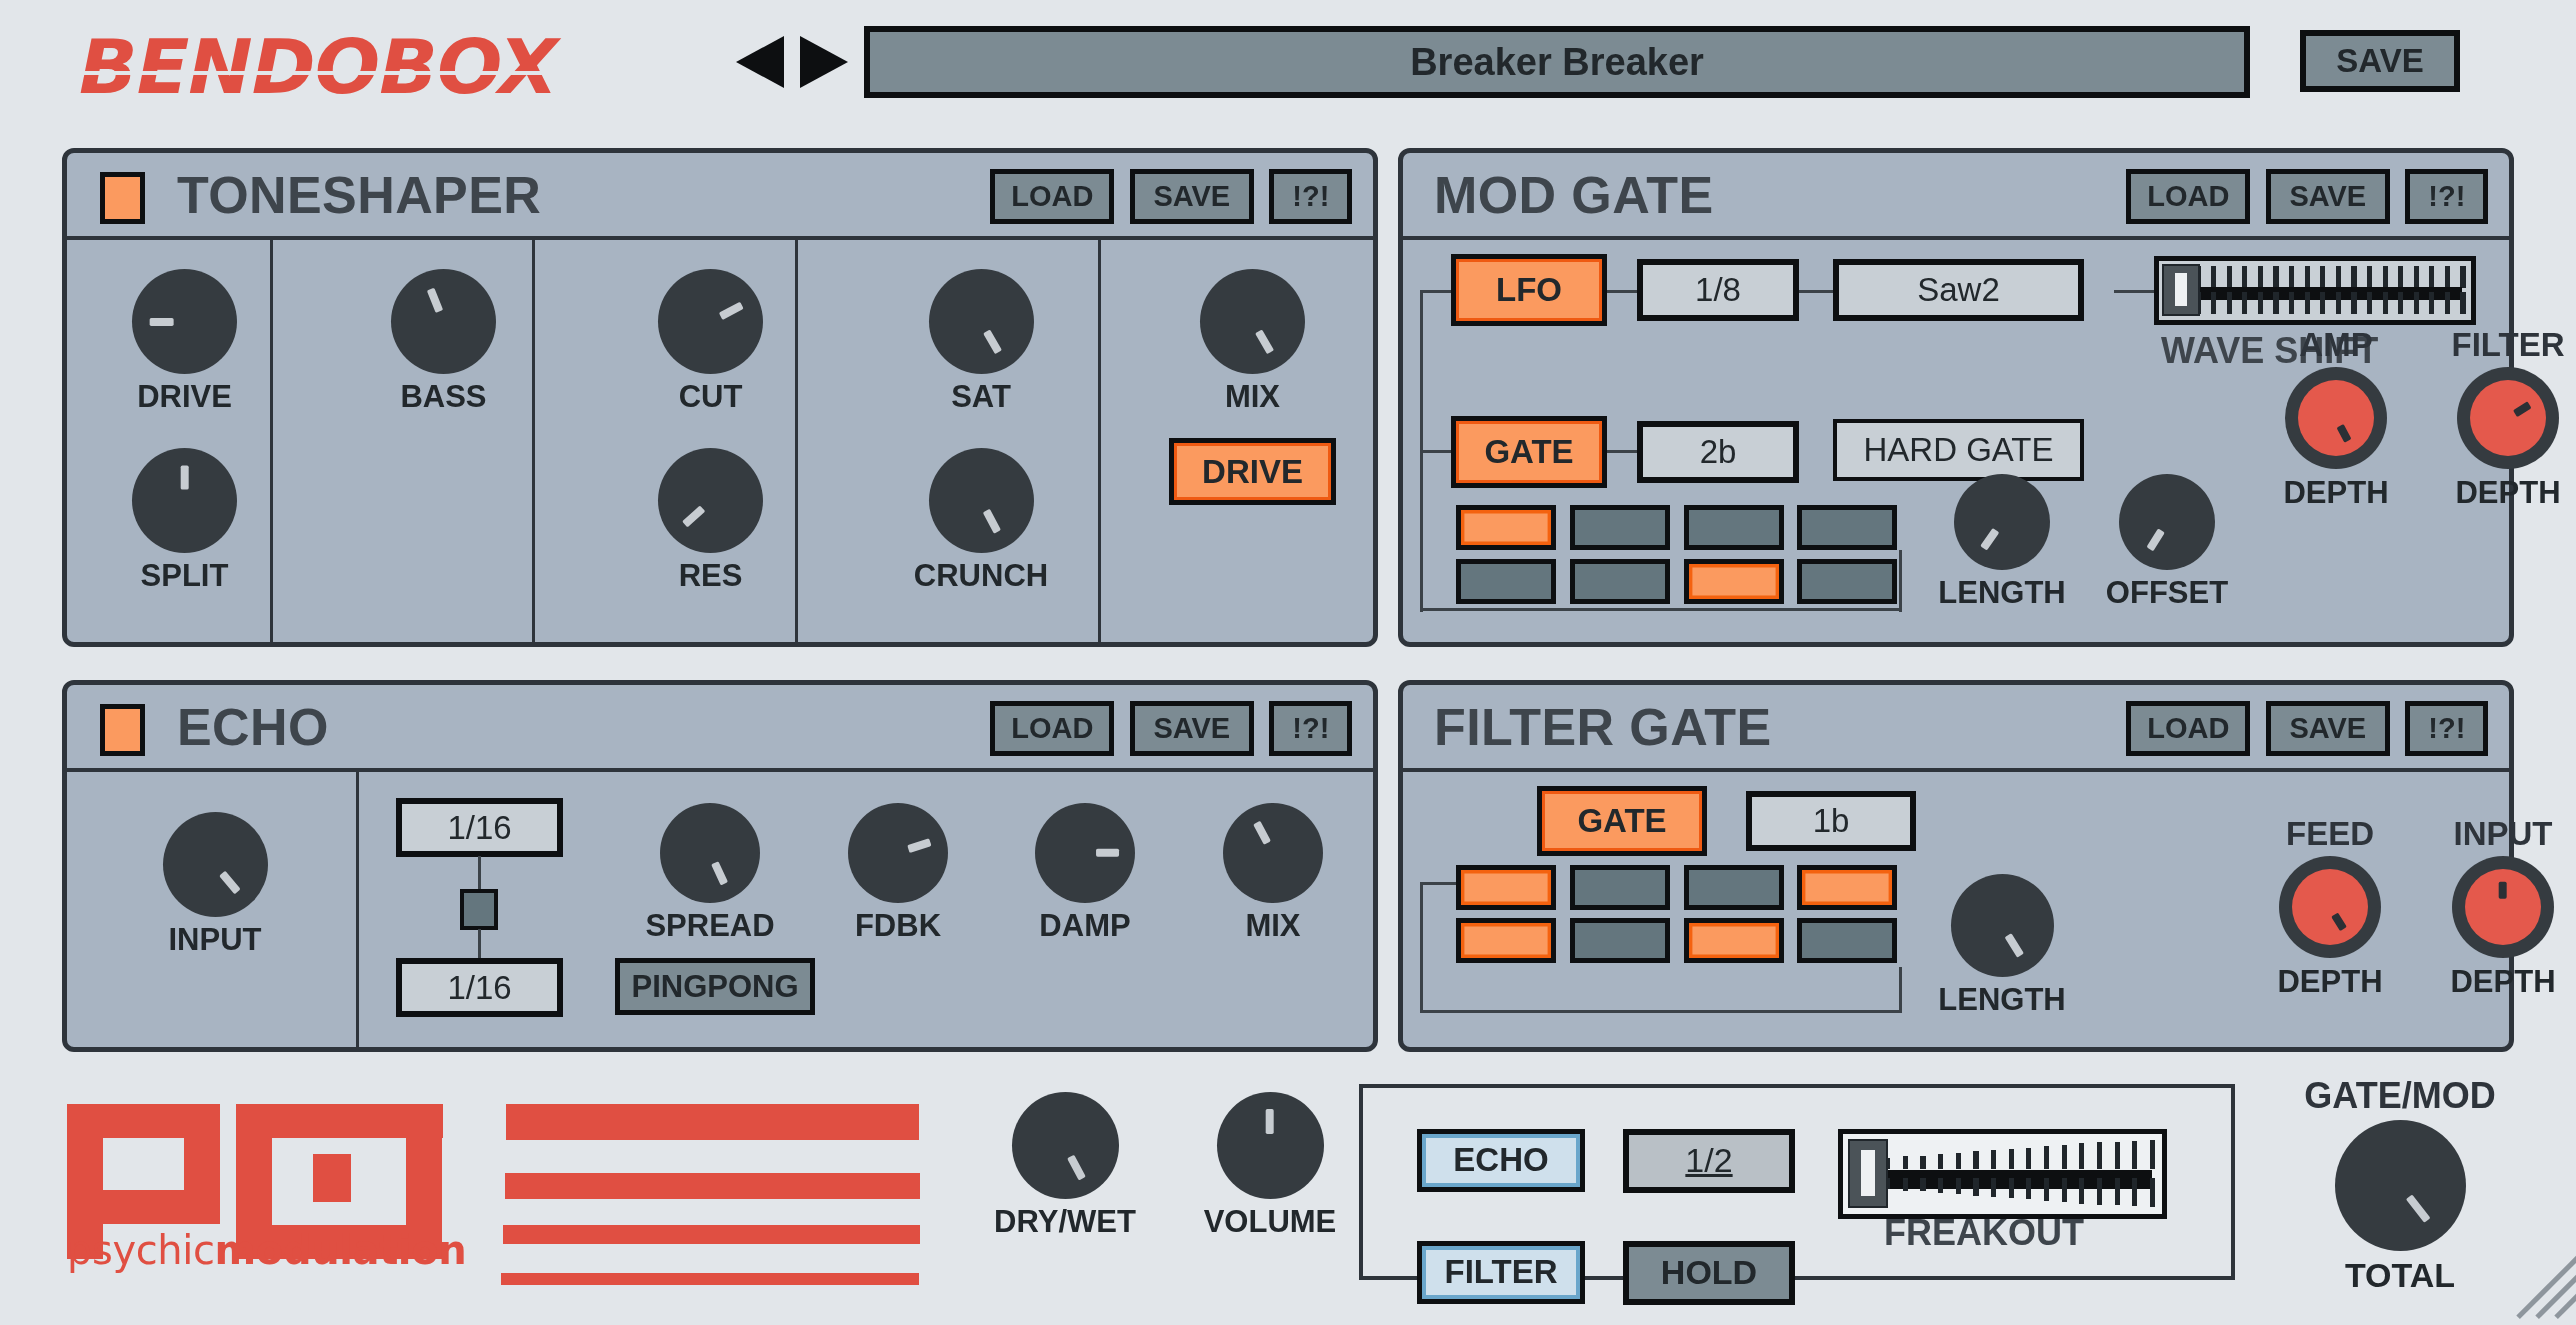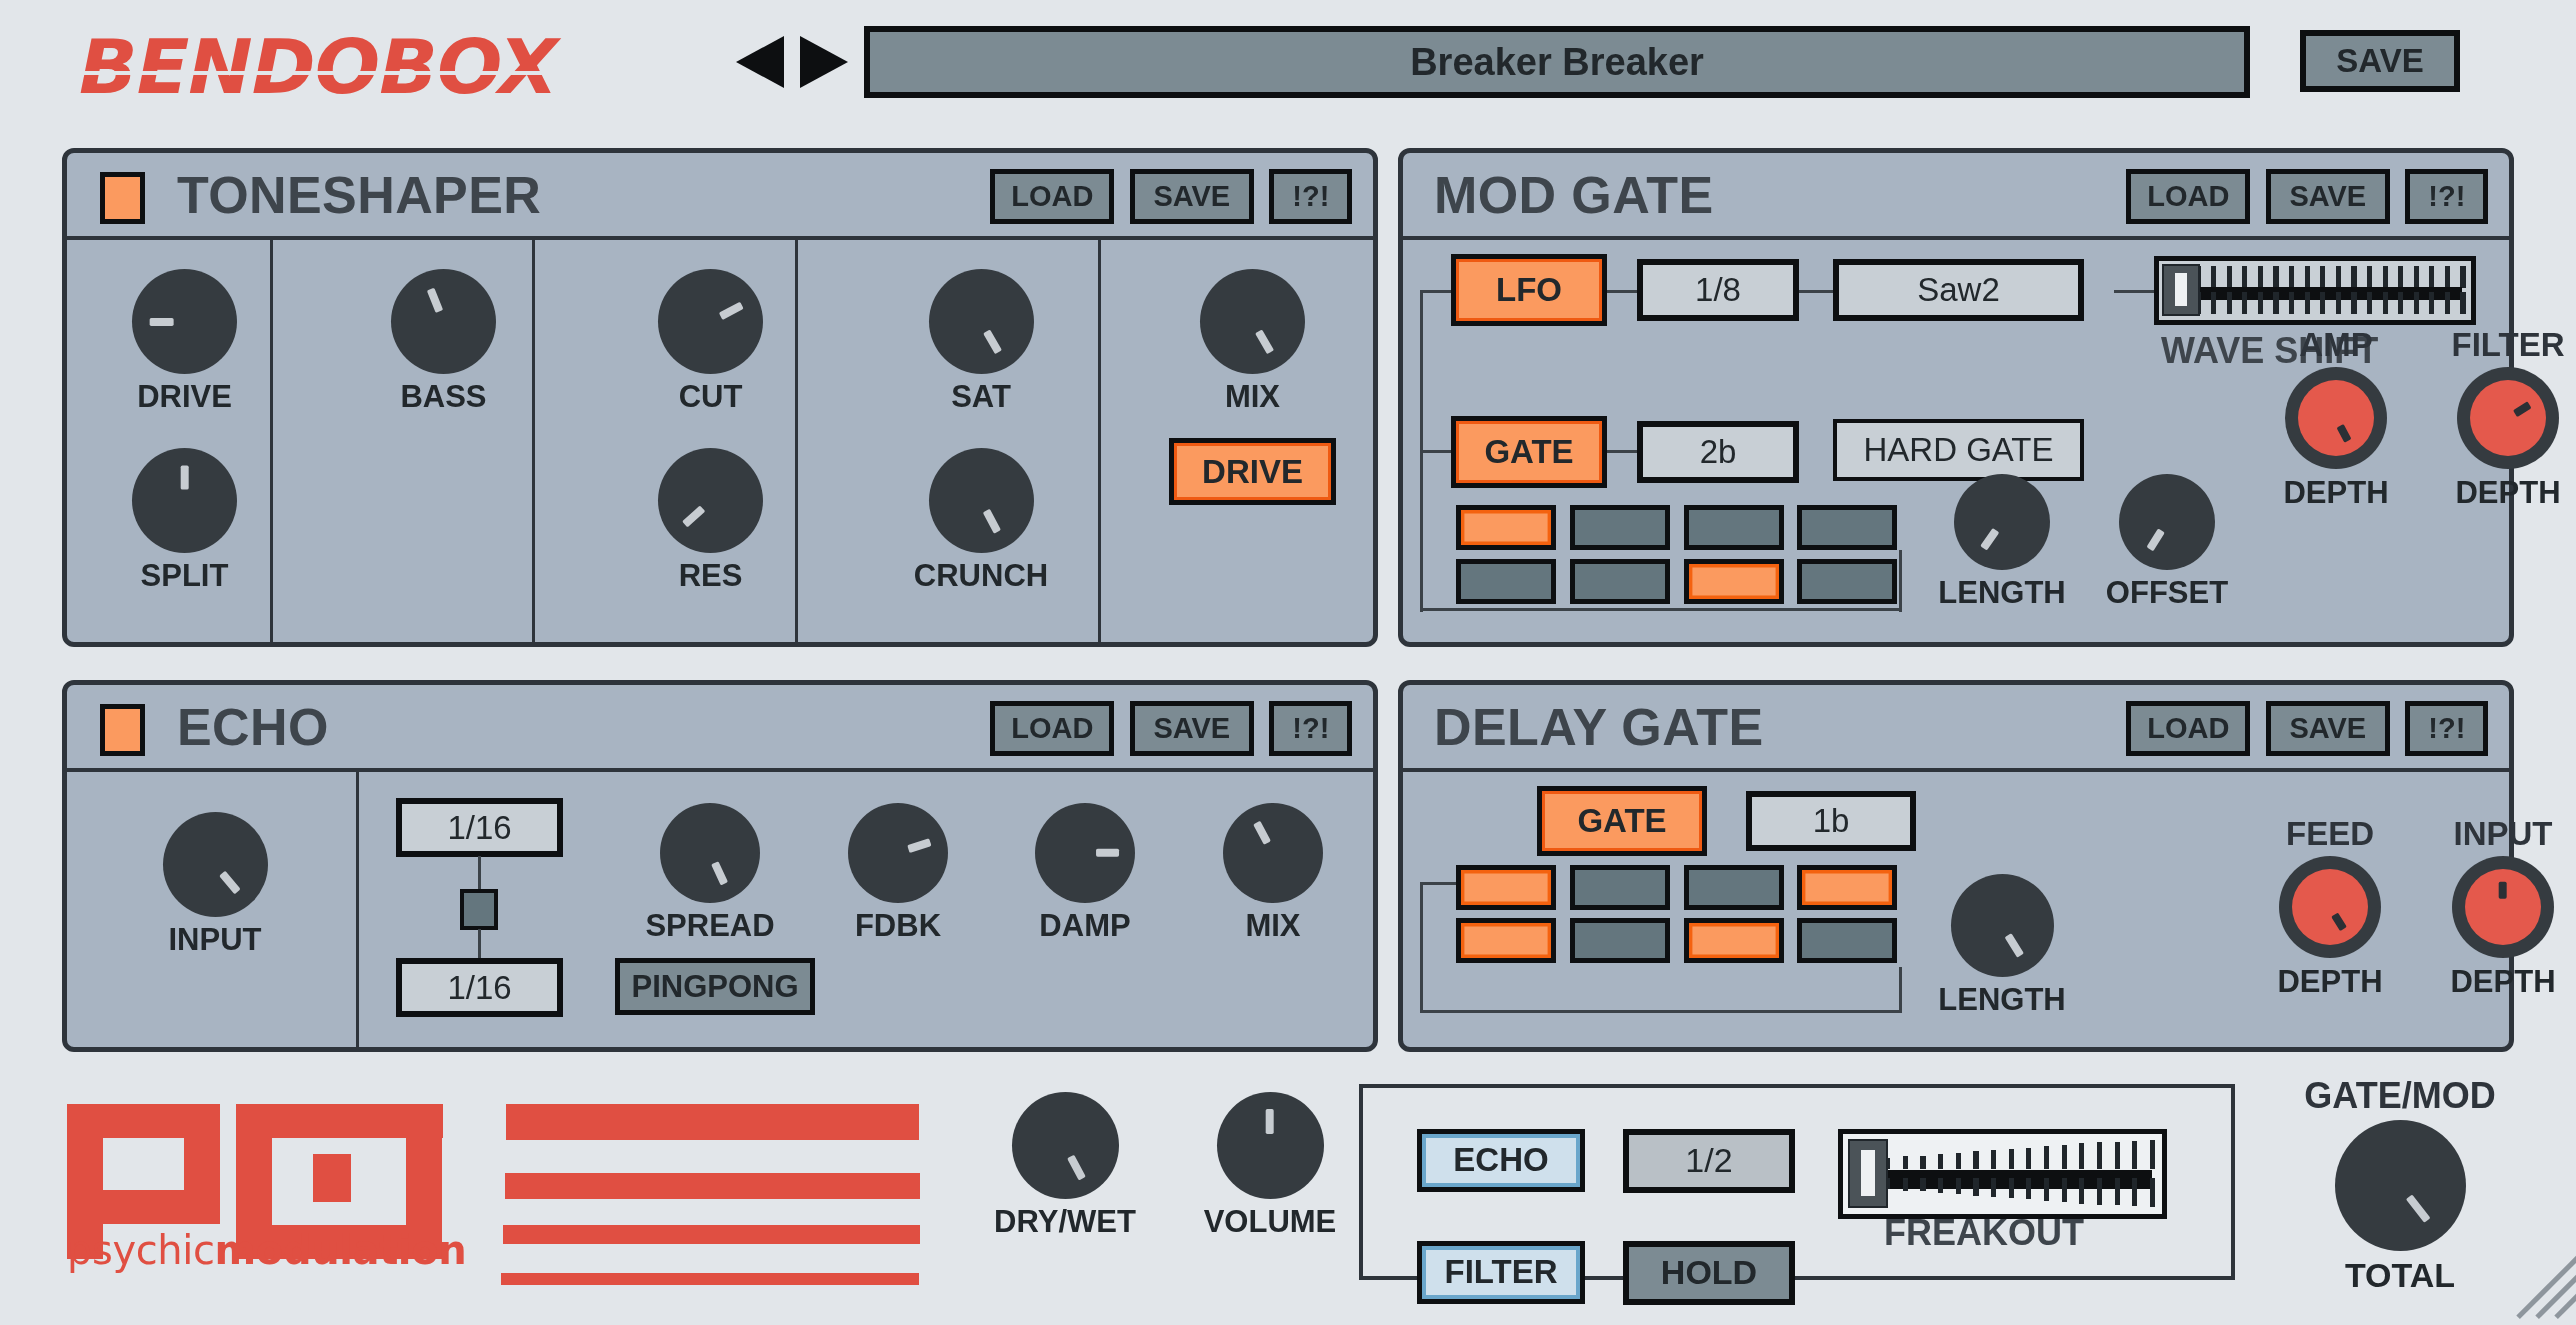--- a/index.html
+++ b/index.html
@@ -468,21 +468,21 @@
             <i class="ind" style="height: 23px; margin-left: -3.9px; margin-top: 11.2px; transform: rotate(152deg); transform-origin: 50% -11.2px;"></i>
           </div>
         <div class="knob-label">MIX</div>
       </div>
     </div>
   </div>
 
   <div class="module" style="left:1398px; top:680px; width:1116px; height:372px;">
 
     <div class="mod-header">
-      <div class="title" style="left:31px;">DELAY GATE</div>
+      <div class="title" style="left:31px;">FILTER GATE</div>
       <div class="hdr-btns">
         <div class="hdr-btn w-load">LOAD</div>
         <div class="hdr-btn w-save">SAVE</div>
         <div class="hdr-btn w-help">!?!</div>
       </div>
     </div>
 
     <div class="mod-body" style="height:281px;">
       <div class="wire" style="left:17px; top:110px; width:40px; height:3.4px;"></div>
       <div class="wire" style="left:17px; top:110px; width:3.4px; height:131px;"></div>
@@ -558,21 +558,21 @@
     <div class="knob-wrap" style="left:1171px; top:24px; width:198px;">
       <div class="knob" style="width:107px;height:107px;">
           <i class="ind" style="height: 25px; margin-left: -3.9px; margin-top: 12px; transform: rotate(180deg); transform-origin: 50% -12px;"></i>
         </div>
       <div class="knob-label">VOLUME</div>
     </div>
 
     <div id="freak-panel">
       <div class="bbtn" style="left:59px; top:46px; width:158px; height:53px;">ECHO</div>
       <div class="bbtn" style="left:59px; top:158px; width:158px; height:53px;">FILTER</div>
-      <div class="dkbtn" style="left:260px; top:41px; width:172px; height:64px;">1/2</div>
+      <div class="dkbtn" style="left:260px; top:41px; width:172px; height:64px;text-decoration:underline;">1/2</div>
       <div class="dkbtn dark" style="left:260px; top:153px; width:172px; height:64px;">HOLD</div>
 
       <div class="slider-outer freak" style="left:475px; top:41px; width:329px; height:90px;">
         <div class="slider-ticks" style="top:6.9px; height:29px; padding:0 6.9px;">
           <span style="height:8.6px"></span>
             <span style="height:10.3px"></span>
             <span style="height:11.2px"></span>
           <span style="height:13px"></span>
             <span style="height:13.8px"></span>
             <span style="height:15.5px"></span>

